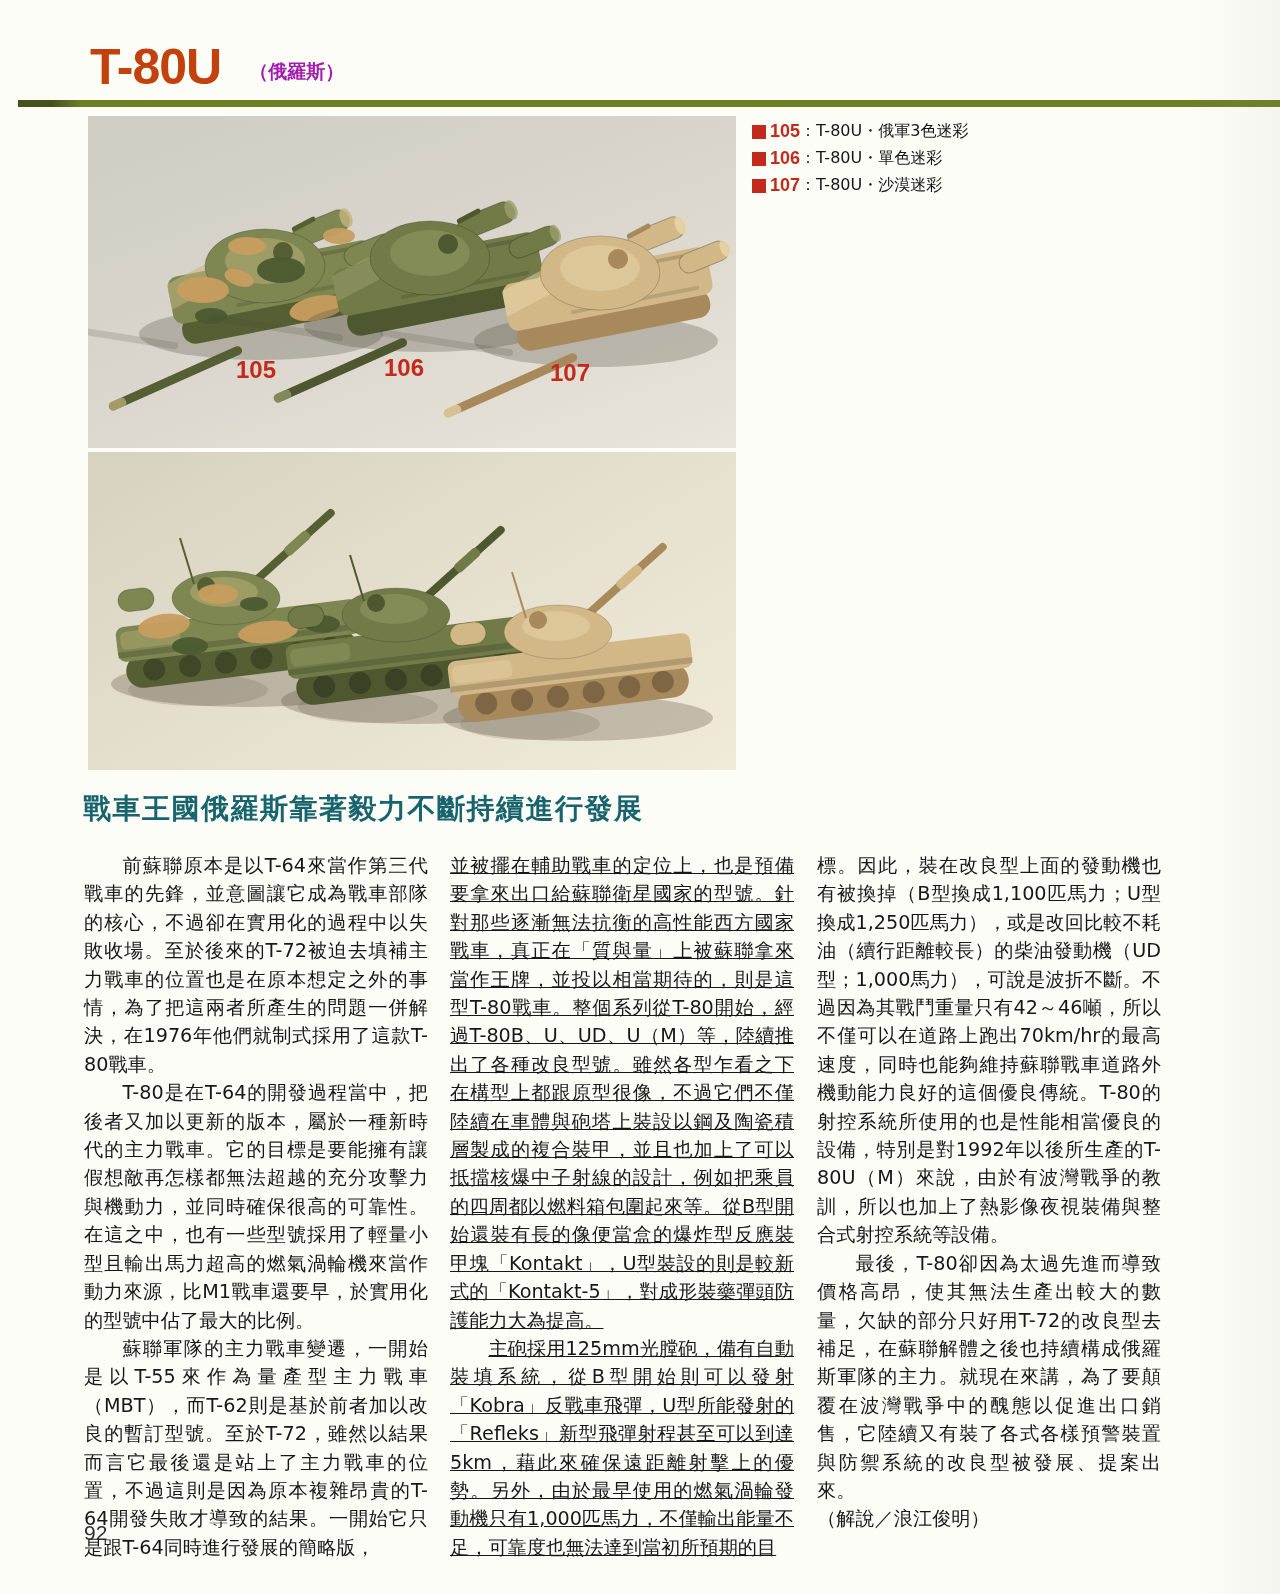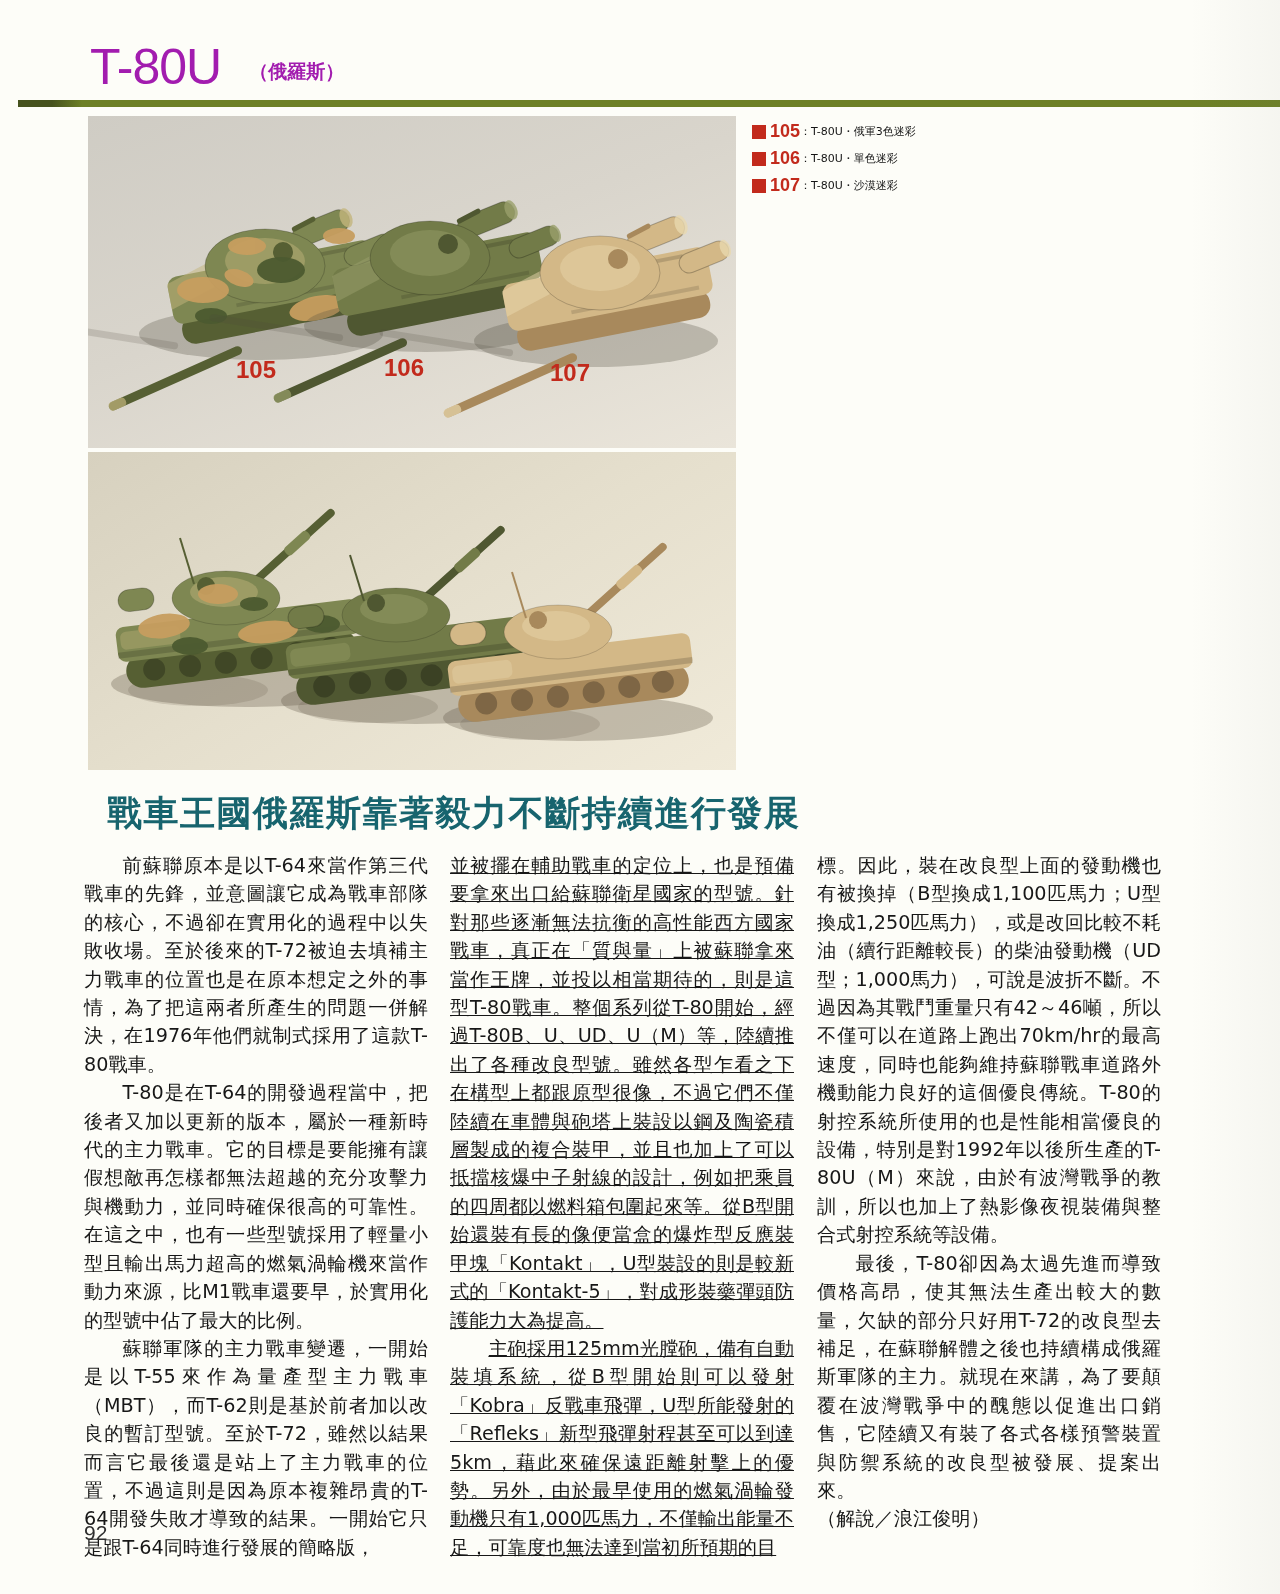--- a/index.html
+++ b/index.html
@@ -13,21 +13,21 @@
   }
   .page::after{ 
     content:"";position:absolute;top:0;right:0;width:90px;height:100%;
     background:linear-gradient(to right,rgba(0,0,0,0),rgba(120,120,110,.06));
     pointer-events:none;
   }
   
   .hdr{position:absolute;left:90px;top:38px;white-space:nowrap;}
   .hdr .t{
     font-family:"Liberation Sans",sans-serif;
-    font-weight:normal;font-size:50px;letter-spacing:-1px;color:#a21caf;
+    font-weight:bold;font-size:50px;letter-spacing:-1px;color:#c2410c;
   }
   .hdr .st{
     font-weight:bold;font-size:19px;color:#a21caf;margin-left:28px;
     position:relative;top:-6px;
   }
   .rule{
     position:absolute;left:18px;top:100px;width:1262px;height:7px;
     background:linear-gradient(to right,#46521e 0px,#46521e 34px,var(--rule-green,#6d8026) 64px,var(--rule-green,#6d8026) 100%);
   }
   
@@ -39,34 +39,34 @@
   .photo svg{display:block;width:100%;height:100%;}
   .photo-label{
     position:absolute;font-family:"Liberation Sans",sans-serif;
     font-weight:bold;font-size:24px;color:var(--accent-red,#c22a1c);
   }
   
   .legend{position:absolute;left:752px;top:118px;}
   .lrow{display:flex;align-items:center;height:27px;}
   .sq{width:14px;height:14px;background:var(--accent-red,#c22a1c);margin-right:4px;flex:none;}
   .lnum{font-family:"Liberation Sans",sans-serif;font-weight:bold;font-size:18px;color:var(--accent-red,#c22a1c);}
-  .ltxt{font-size:11px;color:#151515;font-weight:500;}
+  .ltxt{font-size:16px;color:#151515;font-weight:500;}
   
   .spec{position:absolute;left:752px;top:200px;width:420px;}
   .spech{
     font-family:"Liberation Sans",sans-serif;font-weight:bold;
     font-size:26px;letter-spacing:.5px;color:#0d0d0d;margin-bottom:9px;
   }
   .srow{font-size:17px;line-height:20.5px;color:#111;font-weight:500;}
   .srow.ind{padding-left:64px;}
   
   .arth{
     position:absolute;left:83px;top:790px;width:1100px;
-    font-size:35px;font-weight:bold;letter-spacing:1.5px;
-    color:var(--heading-teal,#17646e);white-space:nowrap;margin-left:24px;
+    font-size:28px;font-weight:bold;letter-spacing:1.5px;
+    color:var(--heading-teal,#17646e);white-space:nowrap;
   }
   .col{position:absolute;top:852px;width:344px;
     font-size:19.2px;line-height:28.4px;text-align:justify;color:#171717;}
   .col p{margin:0;}
   .col p.pind{text-indent:2em;}
   .c1{left:84px;} .c2{left:450px;text-decoration:underline;} .c3{left:817px;}
   
   .pnum{position:absolute;left:84px;top:1513px;font-size:21px;color:#2e2e2e;
     font-family:"Liberation Sans",sans-serif;margin-top:8px;}
 </style>

